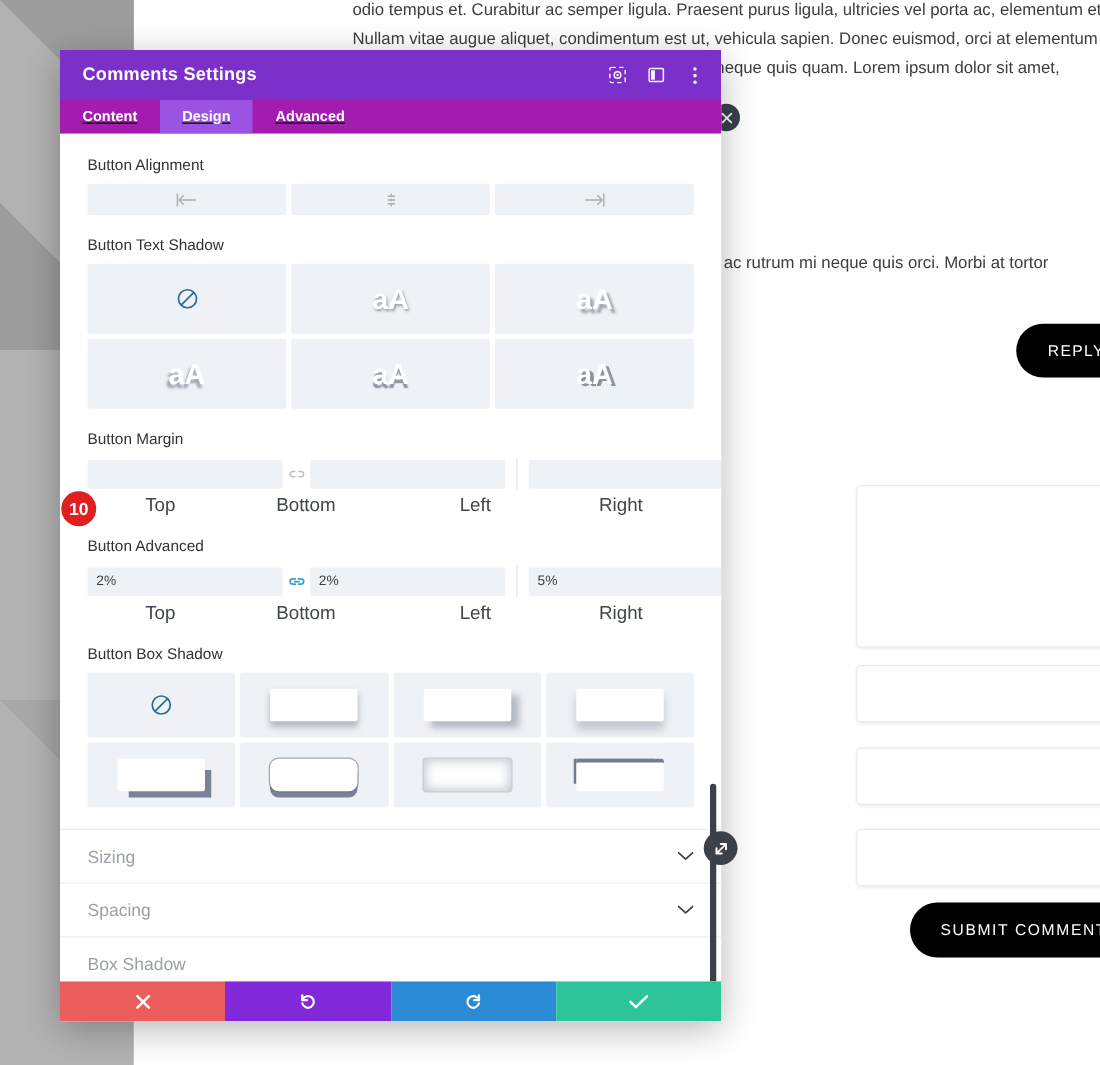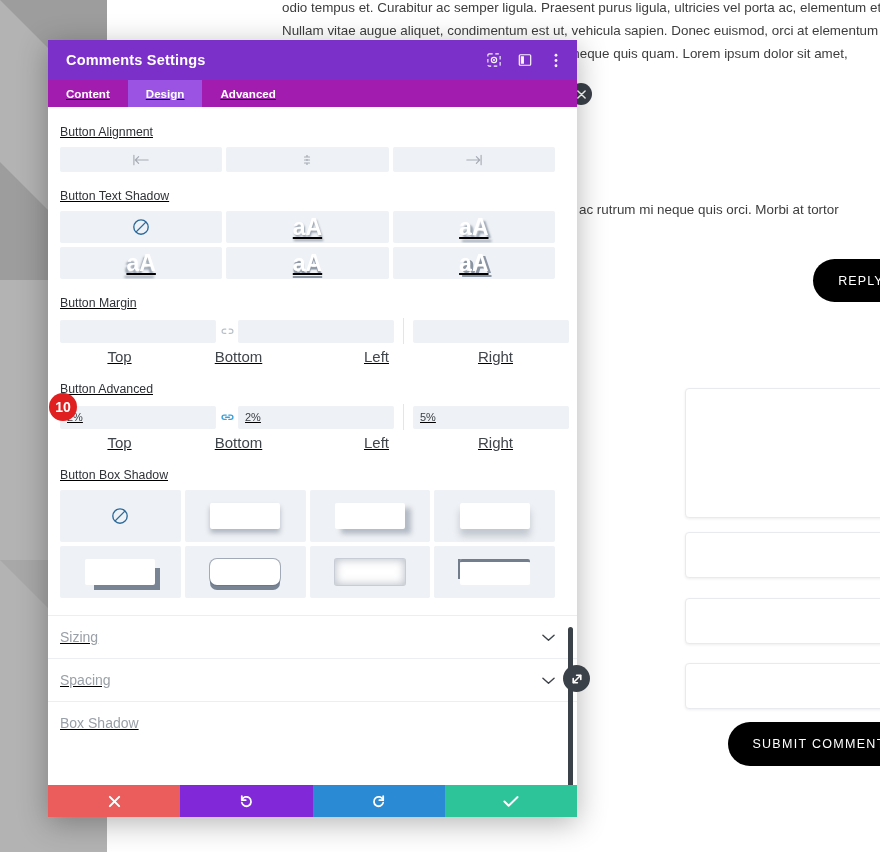--- a/index.html
+++ b/index.html
@@ -104,23 +104,22 @@
 
   .tabs { height: 27px; background: #a21caf; display: flex; flex: none; text-decoration: underline; }
   .tab {
     padding: 0 18px; height: 27px; display: flex; align-items: center;
     color: #ffffff; font-size: 11.6px; font-weight: bold; cursor: pointer;
   }
   .tab.active { background: #9a53e3; }
 
   .panel-body {
     flex: 1; overflow: hidden; position: relative;
-    padding: 18px 22px 0 12px;
+    padding: 18px 22px 0 22px;
     background: #ffffff;
-    text-decoration: underline;
   }
   .scroll-thumb {
     position: absolute; right: 4px; top: 520px; width: 5px; height: 198px;
     background: #3b4149; border-radius: 3px; cursor: pointer;
   }
 
   .field-label {
     font-size: 12.3px; color: #2f3237; margin-bottom: 8px; margin-top: 0;
   }
   .sec { margin-bottom: 17px; }
@@ -129,21 +128,21 @@
   .align-row { display: flex; gap: 4px; }
   .align-cell {
     flex: 1; height: 25px; background: #eef1f5; border-radius: 2px;
     display: flex; align-items: center; justify-content: center; cursor: pointer;
   }
   .align-cell svg { display:block; opacity:.55; }
 
   
   .ts-grid { display: grid; grid-template-columns: repeat(3, 1fr); gap: 4px; }
   .ts-cell {
-    height: 32px; background: #eef1f5; border-radius: 2px;
+    height: 56px; background: #eef1f5; border-radius: 2px;
     display: flex; align-items: center; justify-content: center;
     cursor: pointer; overflow: hidden;
   }
   .aA { font-size: 23px; font-weight: bold; color: #ffffff; line-height: 1; }
   .aA.s1 { text-shadow: 1px 2px 2px rgba(120,132,148,.75); }
   .aA.s2 { text-shadow: 3px 3px 2px rgba(120,132,148,.7); }
   .aA.s3 { text-shadow: -2px 3px 2px rgba(120,132,148,.7); }
   .aA.s4 { text-shadow: 0 3px 1px rgba(120,132,148,.85); }
   .aA.s5 { text-shadow: 3px 2px 0px rgba(120,132,148,.85); }
   .no-icon svg { display: block; }

